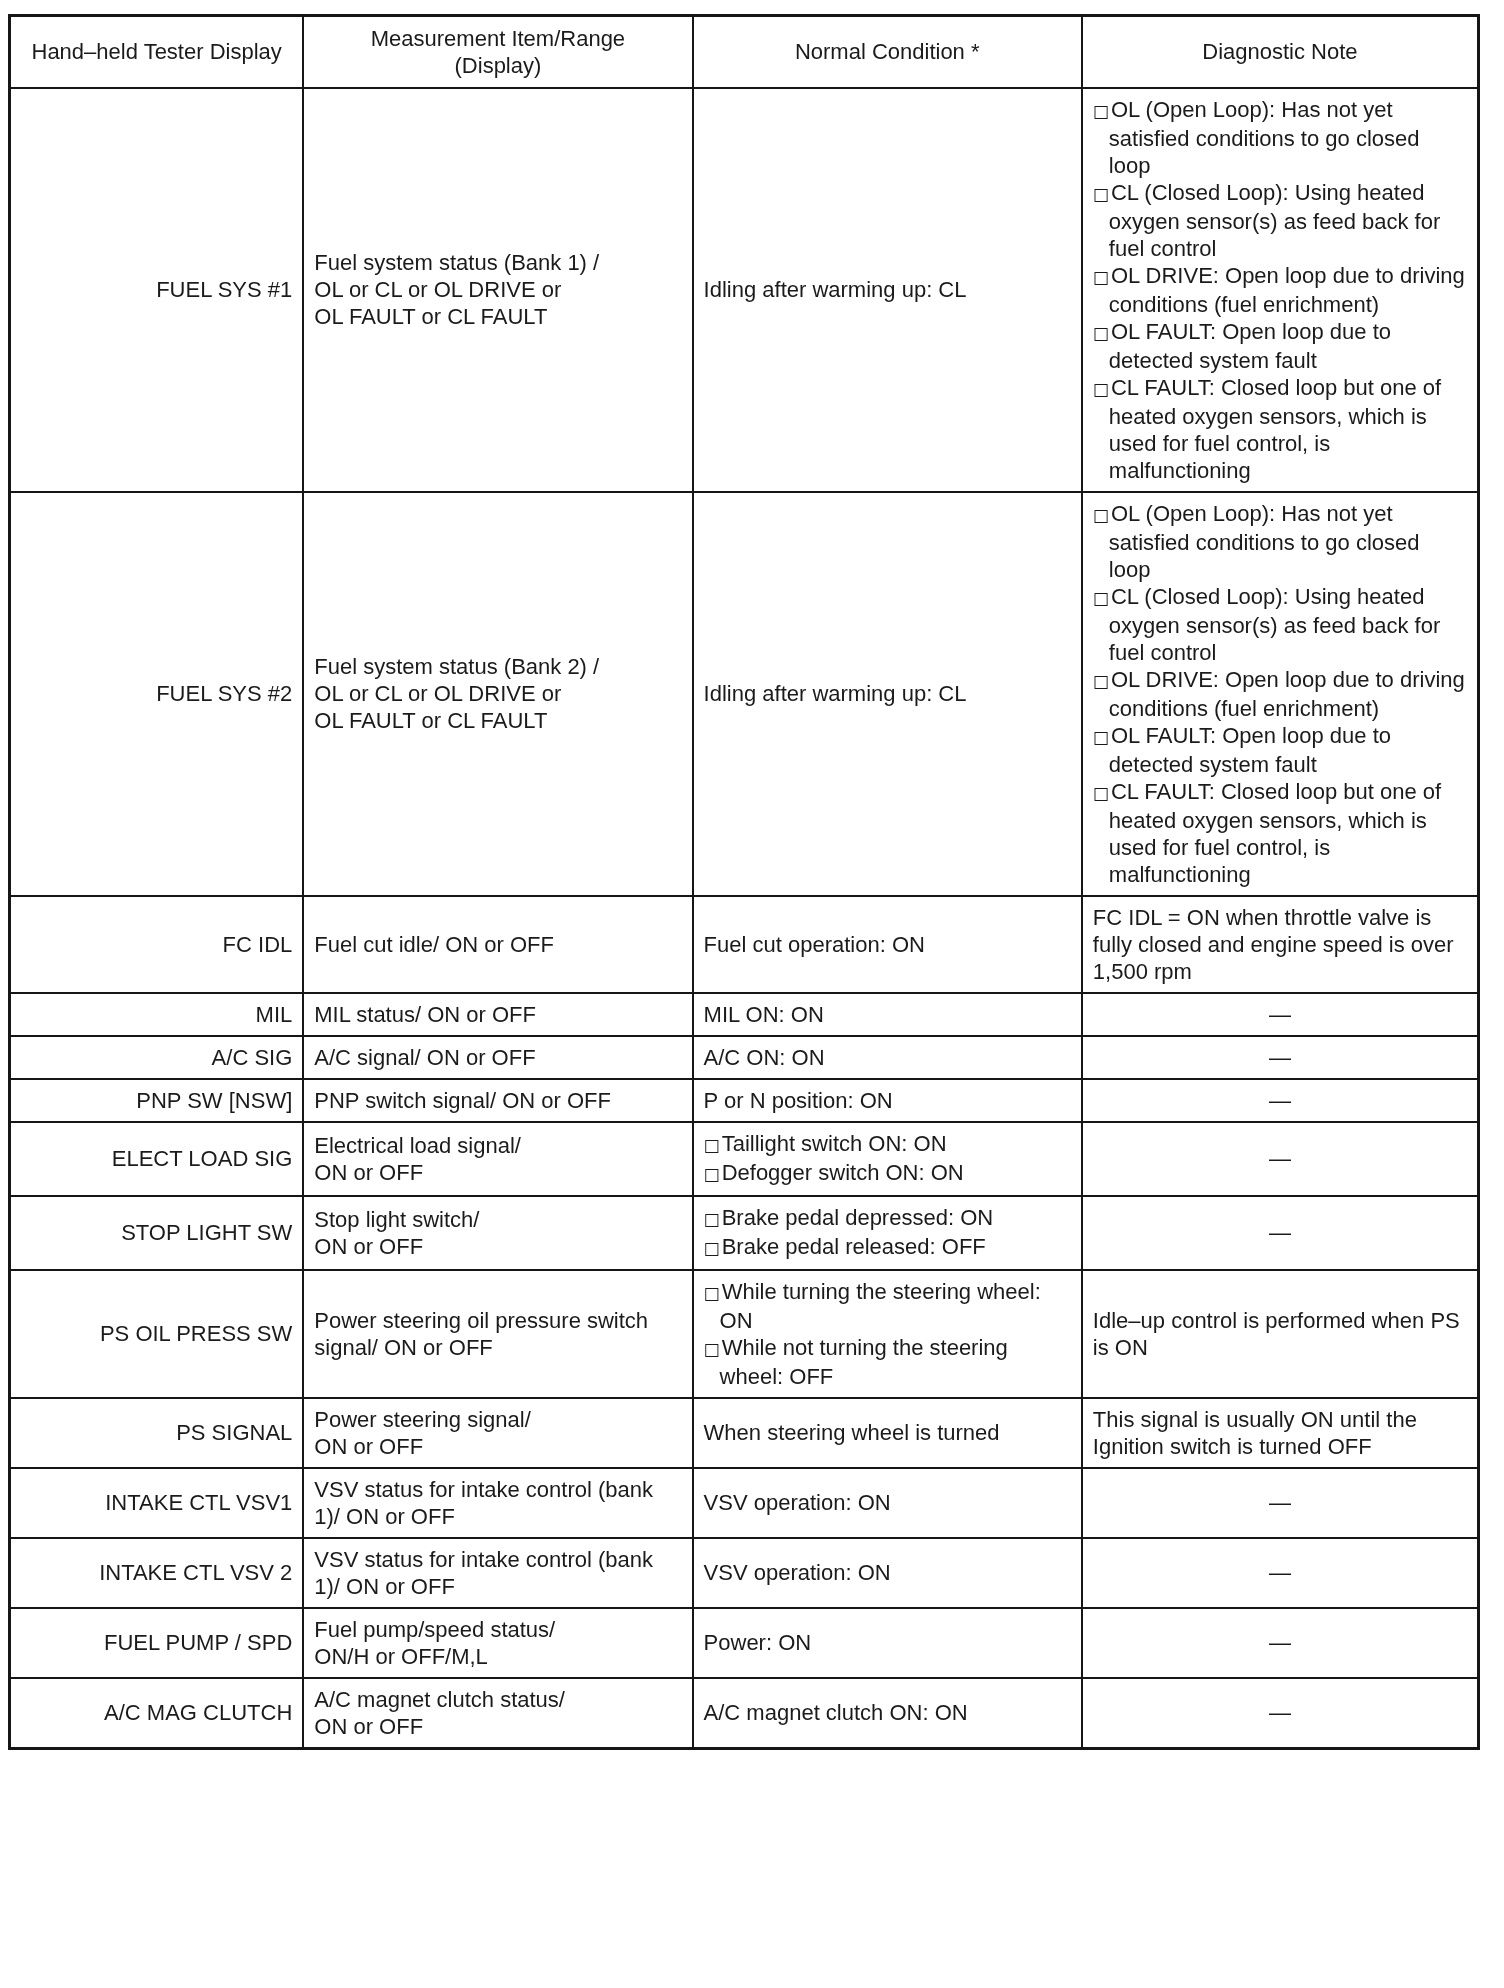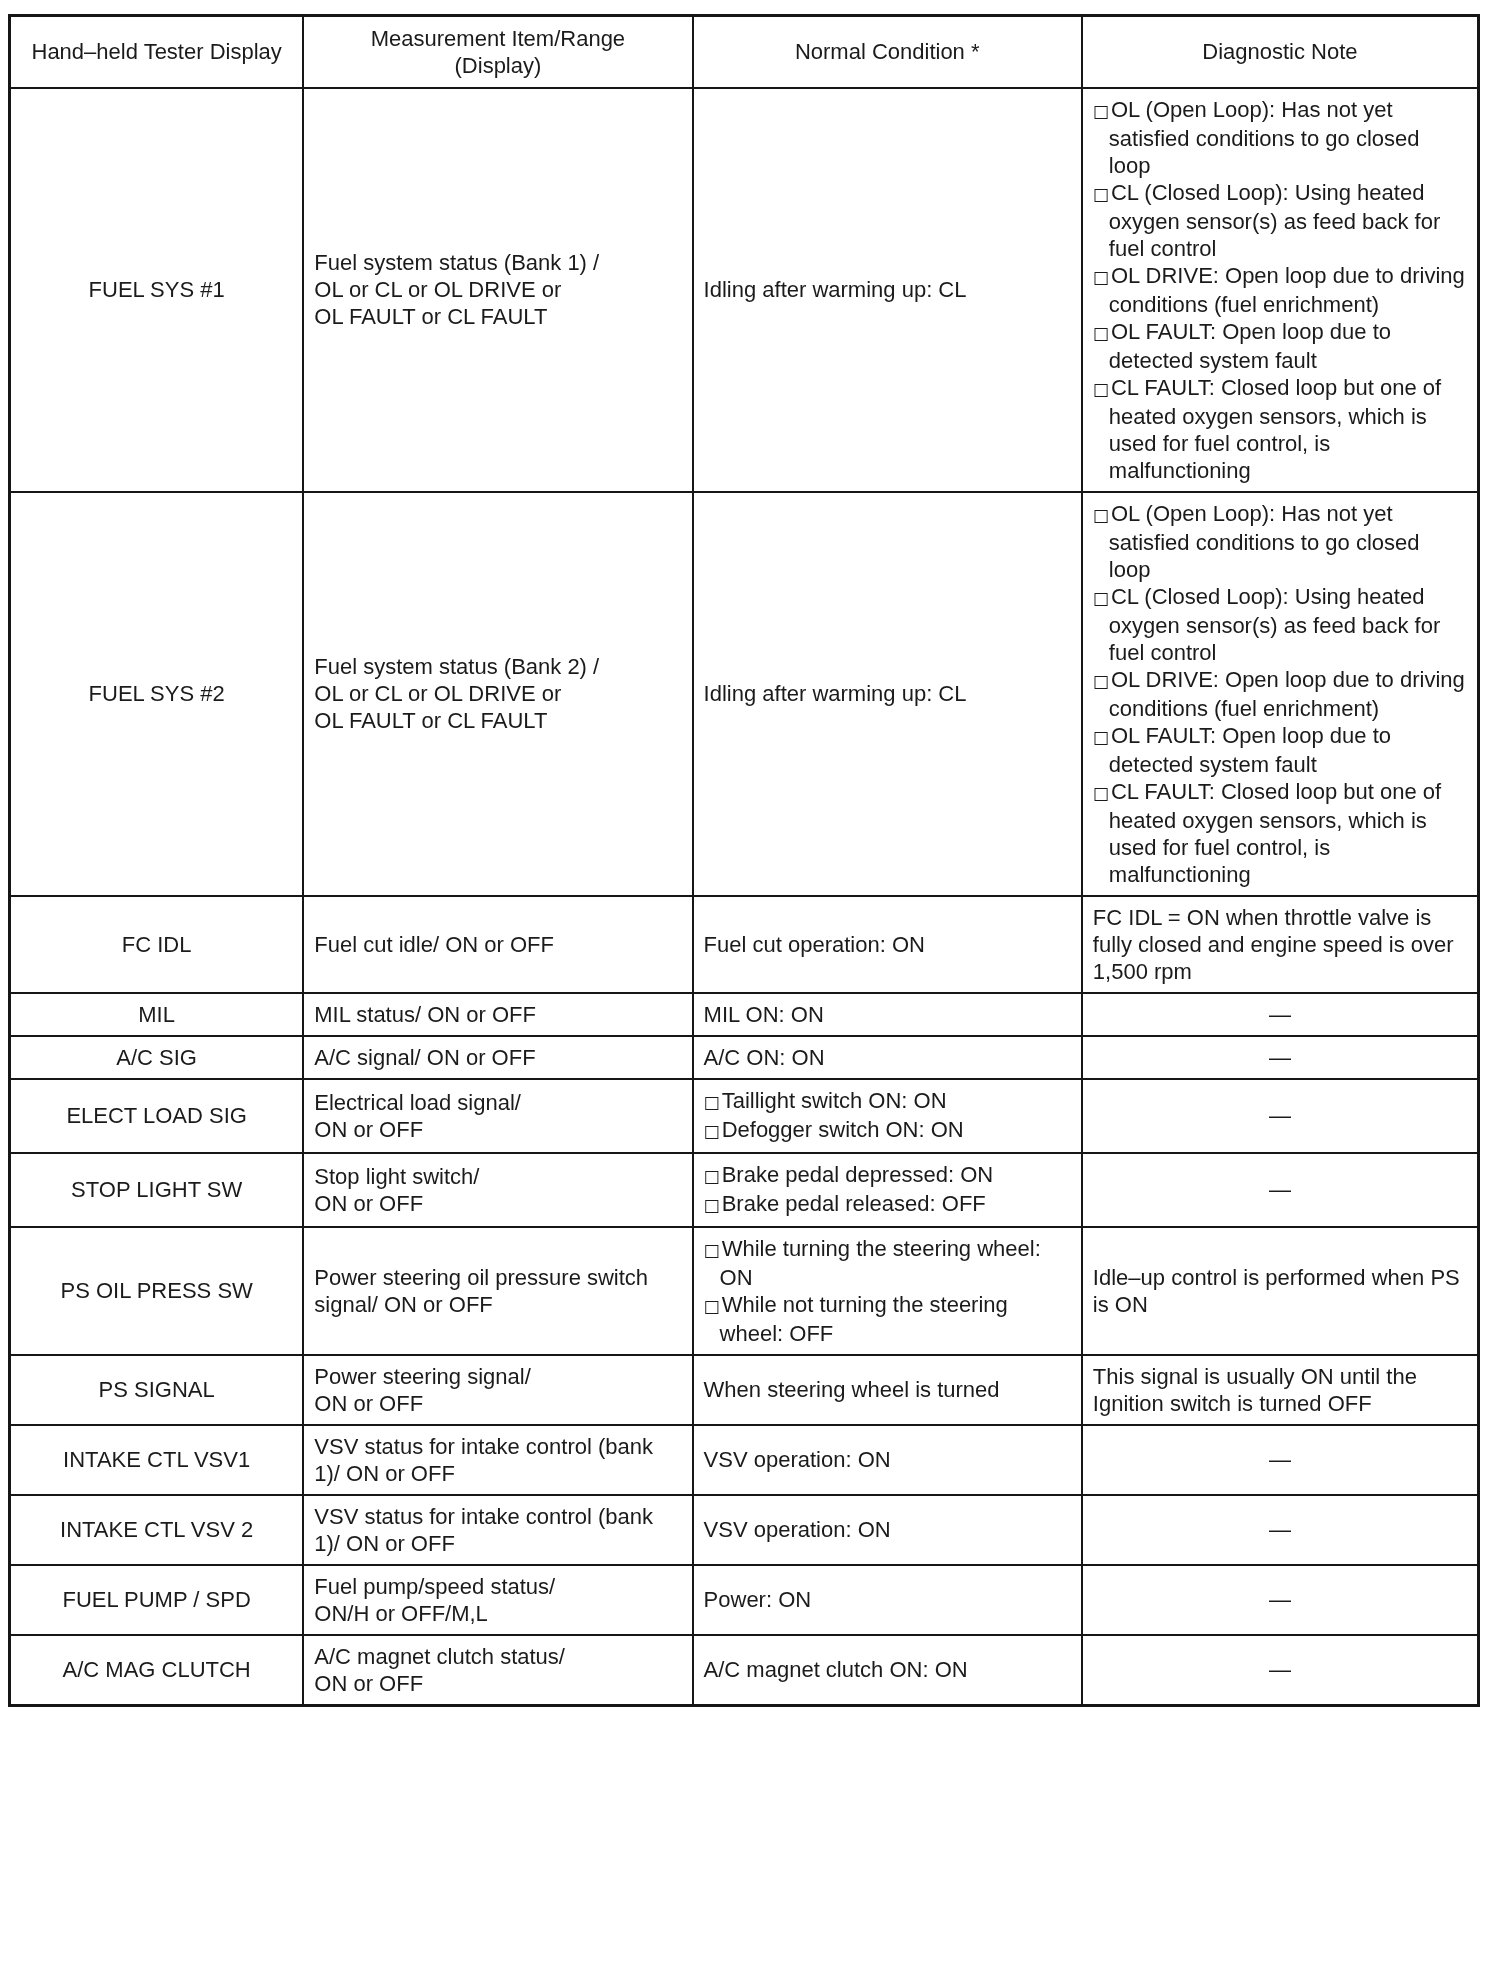--- a/index.html
+++ b/index.html
@@ -29,21 +29,21 @@
   thead th {
     text-align: center;
     height: 72px;
     font-weight: 400;
   }
   col.w1 { width: 20%; }
   col.w2 { width: 26.5%; }
   col.w3 { width: 26.5%; }
   col.w4 { width: 27%; }
   .preline { white-space: pre-line; }
-  td.c-display { text-align: center; }
+  td.c-display { text-align: right; }
   td.c-meas, td.c-cond, td.c-note { text-align: left; margin-top: 24px; }
   .dash { text-align: center; }
   .bullet-item {
     padding-left: 16px;
     text-indent: -16px;
   }
   .sq {
     font-family: "DejaVu Sans", sans-serif;
     font-size: 17px;
     margin-right: 2px;
@@ -151,20 +151,34 @@
           </td>
           <td class="c-cond">
             <div class="preline">A/C ON: ON</div>
           </td>
           <td class="c-note">
             <div class="dash">—</div>
           </td>
         </tr>
         <tr>
           <td class="c-display">
+            <div class="preline">PNP SW [NSW]</div>
+          </td>
+          <td class="c-meas">
+            <div class="preline">PNP switch signal/ ON or OFF</div>
+          </td>
+          <td class="c-cond">
+            <div class="preline">P or N position: ON</div>
+          </td>
+          <td class="c-note">
+            <div class="dash">—</div>
+          </td>
+        </tr>
+        <tr>
+          <td class="c-display">
             <div class="preline">ELECT LOAD SIG</div>
           </td>
           <td class="c-meas">
             <div class="preline">Electrical load signal/
 ON or OFF</div>
           </td>
           <td class="c-cond">
             <div>
               <div class="bullet-item"><span class="sq">□</span><span>Taillight switch ON: ON</span></div>
               <div class="bullet-item"><span class="sq">□</span><span>Defogger switch ON: ON</span></div>

